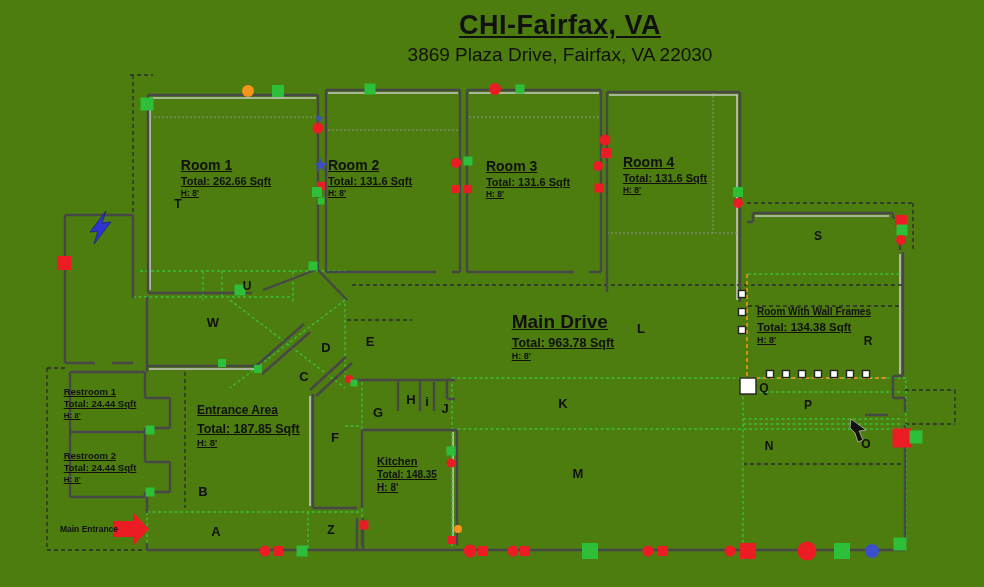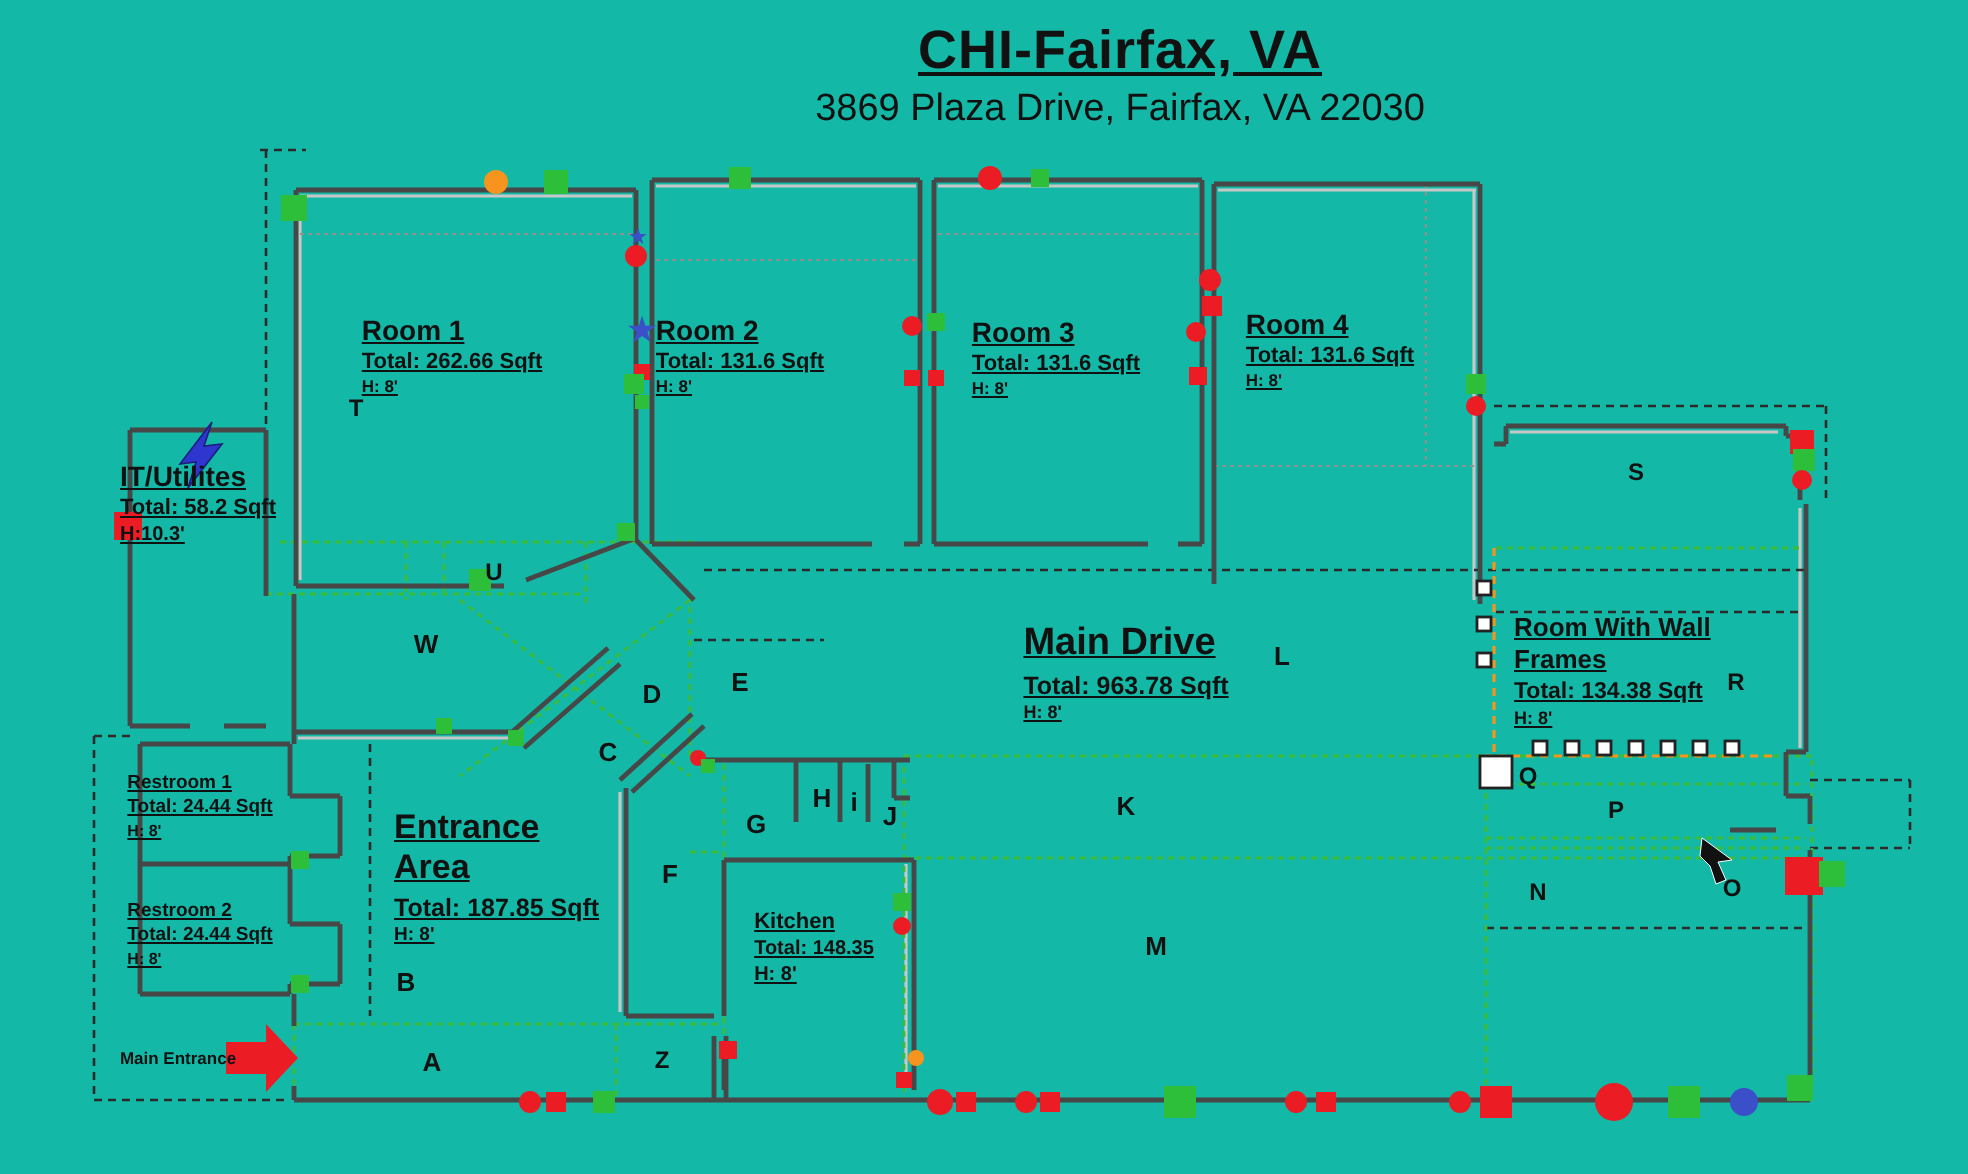--- a/index.html
+++ b/index.html
@@ -1,35 +1,35 @@
 <!DOCTYPE html>
 <html><head>
 <meta charset="utf-8">
 <style>
   html,body{margin:0;padding:0;background:#fff;}
-  .stage{position:relative;width:984px;height:587px;background:#14b8a6;overflow:hidden;
+  .stage{position:relative;width:984px;height:587px;background:#4d7c0f;overflow:hidden;
          font-family:"Liberation Sans","DejaVu Sans",sans-serif;color:#111;}
   .hdr{position:absolute;left:280px;top:10px;width:560px;text-align:center;}
   .hdr .title{font-size:27px;font-weight:bold;text-decoration:underline;letter-spacing:.5px;}
   .hdr .subtitle{font-size:19px;margin-top:3px;}
   svg.plan{position:absolute;left:0;top:0;}
   .room-label{position:absolute;text-align:left;transform:translateX(-50%);font-weight:bold;line-height:1.3;white-space:nowrap;text-decoration:underline;}
   .room-label .rn{display:block;}
   .room-label .rt{display:block;}
   .room-label .rh{display:block;}
   .r-top .rn{font-size:14px;}   .r-top .rt{font-size:11px;}   .r-top .rh{font-size:8.5px;}
   .r-main .rn{font-size:19px;}  .r-main .rt{font-size:12.5px;}.r-main .rh{font-size:9px;}
   .r-it .rn{font-size:14px;}    .r-it .rt{font-size:11px;}    .r-it .rh{font-size:10px;}
   .r-rest .rn{font-size:9.5px;} .r-rest .rt{font-size:9.5px;} .r-rest .rh{font-size:8px;}
   .r-ent{white-space:normal;width:104px;}
-  .r-ent .rn{font-size:17px;line-height:1.15;margin-bottom:3px;}
+  .r-ent .rn{font-size:12px;line-height:1.15;margin-bottom:3px;}
   .r-ent .rt{font-size:12.5px;} .r-ent .rh{font-size:9.5px;}
   .r-kit .rn{font-size:11px;}   .r-kit .rt{font-size:10px;}   .r-kit .rh{font-size:10px;}
   .r-frm{white-space:normal;width:116px;}
-  .r-frm .rn{font-size:13px;line-height:1.2;margin-bottom:2px;}
+  .r-frm .rn{font-size:10px;line-height:1.2;margin-bottom:2px;}
   .r-frm .rt{font-size:11.5px;} .r-frm .rh{font-size:9px;}
   .zl{position:absolute;transform:translate(-50%,-50%);font-weight:bold;font-size:12px;}
   .zl-big{font-size:13px;}
   .me-label{position:absolute;transform:translate(-50%,-50%);font-weight:bold;font-size:8.5px;}
 </style>
 </head>
 <body>
 
 <div class="stage">
 
@@ -163,25 +163,20 @@
   <div class="room-label r-top" style="left:528px;top:157px">
     <span class="rn">Room 3</span>
     <span class="rt">Total: 131.6 Sqft</span>
     <span class="rh">H: 8'</span>
   </div>
   <div class="room-label r-top" style="left:665px;top:153px">
     <span class="rn">Room 4</span>
     <span class="rt">Total: 131.6 Sqft</span>
     <span class="rh">H: 8'</span>
   </div>
-  <div class="room-label r-it" style="left:99px;top:229px">
-    <span class="rn">IT/Utilites</span>
-    <span class="rt">Total: 58.2 Sqft</span>
-    <span class="rh">H:10.3'</span>
-  </div>
   <div class="room-label r-main" style="left:563px;top:310px">
     <span class="rn">Main Drive</span>
     <span class="rt">Total: 963.78 Sqft</span>
     <span class="rh">H: 8'</span>
   </div>
   <div class="room-label r-frm" style="left:815px;top:306px">
     <span class="rn">Room With Wall Frames</span>
     <span class="rt">Total: 134.38 Sqft</span>
     <span class="rh">H: 8'</span>
   </div>

